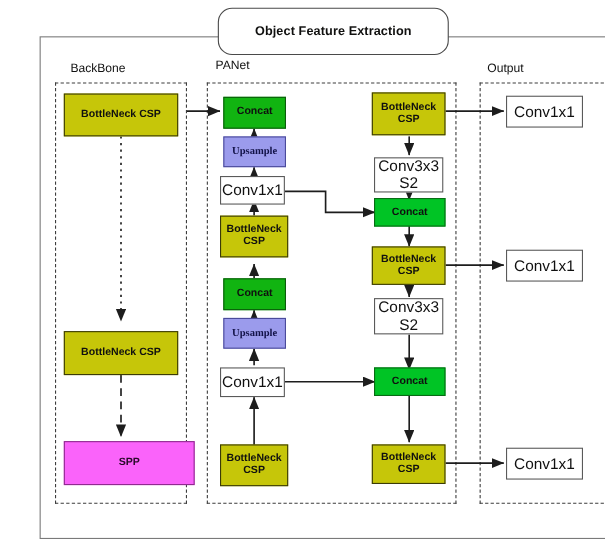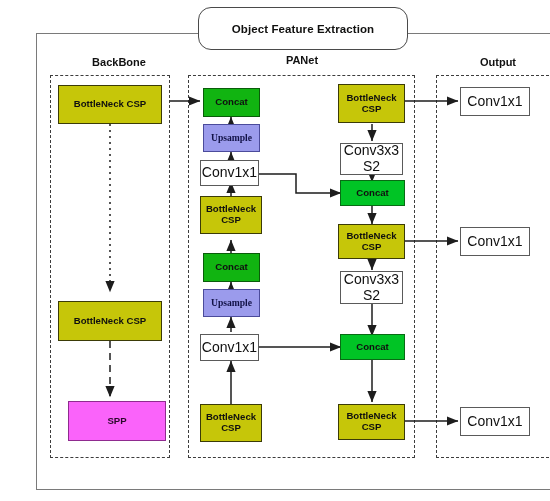--- a/index.html
+++ b/index.html
@@ -51,23 +51,22 @@
     font-size: 11.5px;
     font-weight: bold;
     color: #10100f;
     letter-spacing: .1px;
   }
 
   
   .sec-header {
     position: absolute;
     font-size: 11px;
-    font-weight: bold;
+    font-weight: normal;
     color: #111111;
-    text-align: center;
     white-space: nowrap;
   }
 
   
   .group-box {
     position: absolute;
     border: 1.5px dashed #3d3d3d;
     background: transparent;
     box-sizing: border-box;
   }
@@ -181,21 +180,21 @@
 
     </g>
   </svg>
 
   <div class="node node-csp" style="left:30px; top:85px; width:104px; height:39px;">
     <span class="lbl">BottleNeck CSP</span>
   </div>
   <div class="node node-csp" style="left:30px; top:301px; width:104px; height:40px;">
     <span class="lbl">BottleNeck CSP</span>
   </div>
-  <div class="node node-spp" style="left:40px; top:401px; width:98px; height:40px;">
+  <div class="node node-spp" style="left:30px; top:401px; width:119px; height:40px;">
     <span class="lbl">SPP</span>
   </div>
 
   <div class="node node-concat" style="left:175px; top:88px; width:57px; height:29px;">
     <span class="lbl">Concat</span>
   </div>
   <div class="node node-upsample" style="left:175px; top:124px; width:57px; height:28px;">
     <span class="lbl">Upsample</span>
   </div>
   <div class="node node-white" style="left:172px; top:160px; width:59px; height:26px;">

